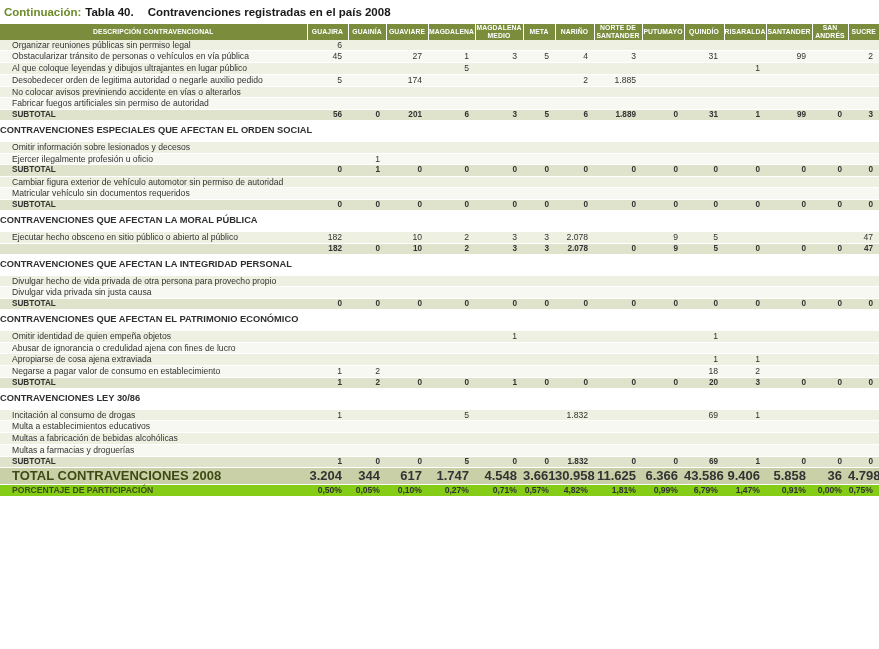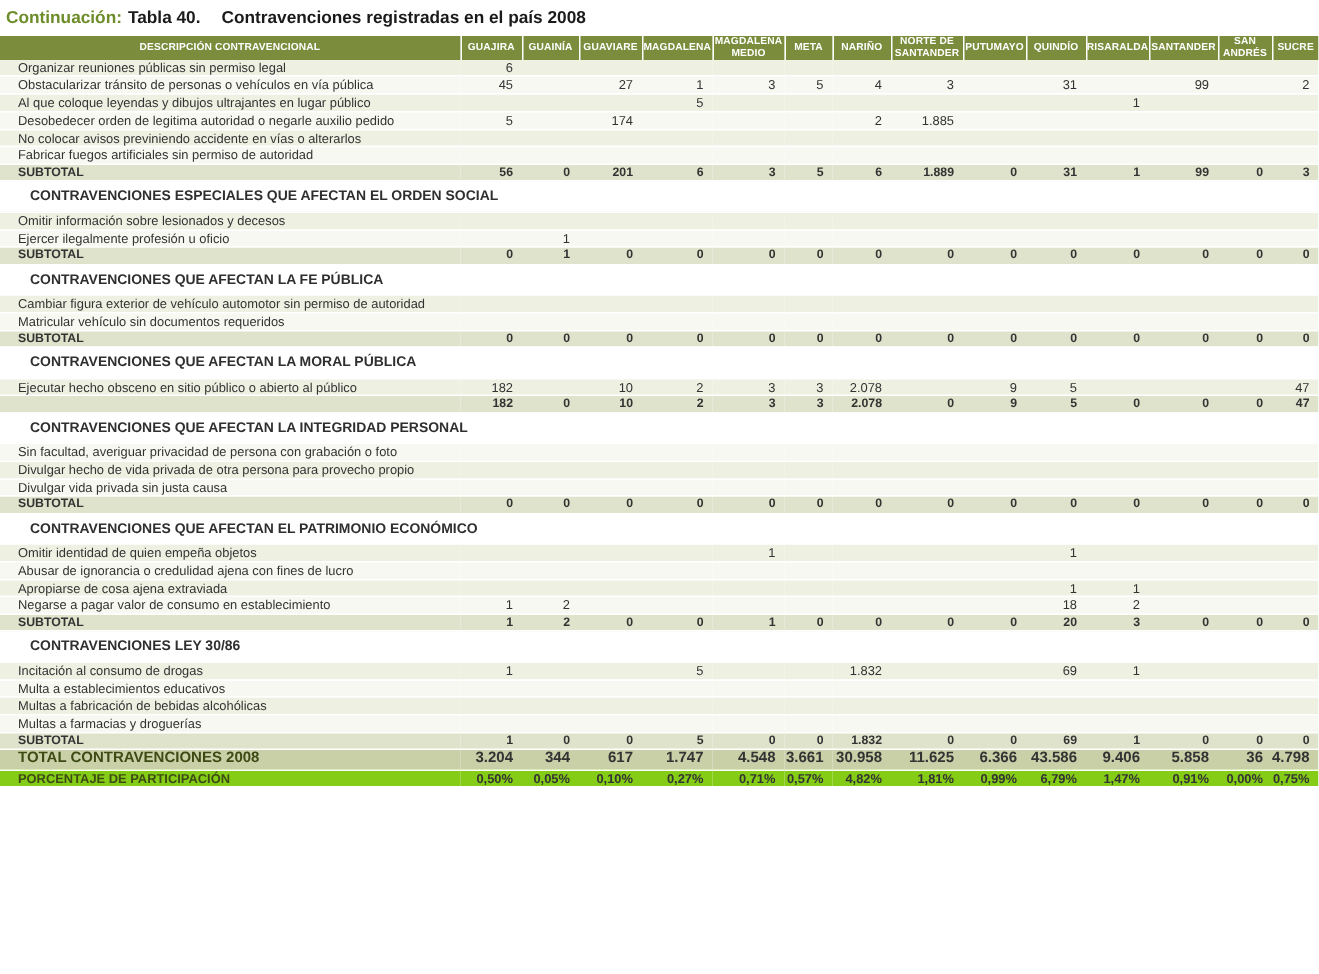--- a/index.html
+++ b/index.html
@@ -12,22 +12,22 @@
   table.main{border-collapse:collapse;width:879px;table-layout:fixed;font-size:9px;}
   table.main th,table.main td{padding:0;margin:0;}
   thead th{background:#7b8c3c;color:#ffffff;font-size:6.8px;font-weight:bold;text-align:center;
            vertical-align:middle;line-height:1.15;padding:5px 2px;border-right:1px solid #ffffff;letter-spacing:.1px;}
   thead th.desc{text-align:center;}
   tbody td{border-bottom:1px solid #ffffff;font-size:8.6px;line-height:1.25;padding:2.5px 4px;}
   tbody td.num{text-align:right;padding-right:6px;}
   tr.r-odd td{background:#eef0e2;}
   tr.r-even td{background:#f7f8f1;}
   tr.subtotal td{background:#dfe3cb;font-weight:bold;font-size:8.2px;}
-  tr.section td{background:#ffffff;font-weight:bold;font-size:9.3px;color:#2f2f2f;padding:4px 20px;border-bottom:1px solid #ffffff;}
-  tr.total td{background:#c9d0a8;font-weight:bold;font-size:10px;}
+  tr.section td{background:#ffffff;font-weight:bold;font-size:9.3px;color:#2f2f2f;padding:4px 0;border-bottom:1px solid #ffffff;}
+  tr.total td{background:#c9d0a8;font-weight:bold;font-size:13px;}
   tr.pct td{background:#84cc16;font-weight:bold;font-size:8.6px;border-bottom:none;}
   tr.total td.first,tr.pct td.first{color:#3d4a14;}
   tbody td.first{padding-left:12px;}
 </style>
 </head>
 <body>
 
 <div class="page">
 
   <div class="title-bar">
@@ -238,23 +238,20 @@
           <td class="num">0</td>
           <td class="num">0</td>
           <td class="num">0</td>
           <td class="num">0</td>
           <td class="num">0</td>
           <td class="num">0</td>
           <td class="num">0</td>
           <td class="num">0</td>
           <td class="num">0</td>
         </tr>
-        <tr class="section">
-          <td colspan="15">CONTRAVENCIONES QUE AFECTAN LA FE PÚBLICA</td>
-        </tr>
         <tr class="r-odd">
           <td class="first">Cambiar figura exterior de vehículo automotor sin permiso de autoridad</td>
           <td class="num"></td>
           <td class="num"></td>
           <td class="num"></td>
           <td class="num"></td>
           <td class="num"></td>
           <td class="num"></td>
           <td class="num"></td>
           <td class="num"></td>
@@ -331,37 +328,20 @@
           <td class="num">0</td>
           <td class="num">9</td>
           <td class="num">5</td>
           <td class="num">0</td>
           <td class="num">0</td>
           <td class="num">0</td>
           <td class="num">47</td>
         </tr>
         <tr class="section">
           <td colspan="15">CONTRAVENCIONES QUE AFECTAN LA INTEGRIDAD PERSONAL</td>
-        </tr>
-        <tr class="r-even">
-          <td class="first">Sin facultad, averiguar privacidad de persona con grabación o foto</td>
-          <td class="num"></td>
-          <td class="num"></td>
-          <td class="num"></td>
-          <td class="num"></td>
-          <td class="num"></td>
-          <td class="num"></td>
-          <td class="num"></td>
-          <td class="num"></td>
-          <td class="num"></td>
-          <td class="num"></td>
-          <td class="num"></td>
-          <td class="num"></td>
-          <td class="num"></td>
-          <td class="num"></td>
         </tr>
         <tr class="r-odd">
           <td class="first">Divulgar hecho de vida privada de otra persona para provecho propio</td>
           <td class="num"></td>
           <td class="num"></td>
           <td class="num"></td>
           <td class="num"></td>
           <td class="num"></td>
           <td class="num"></td>
           <td class="num"></td>

